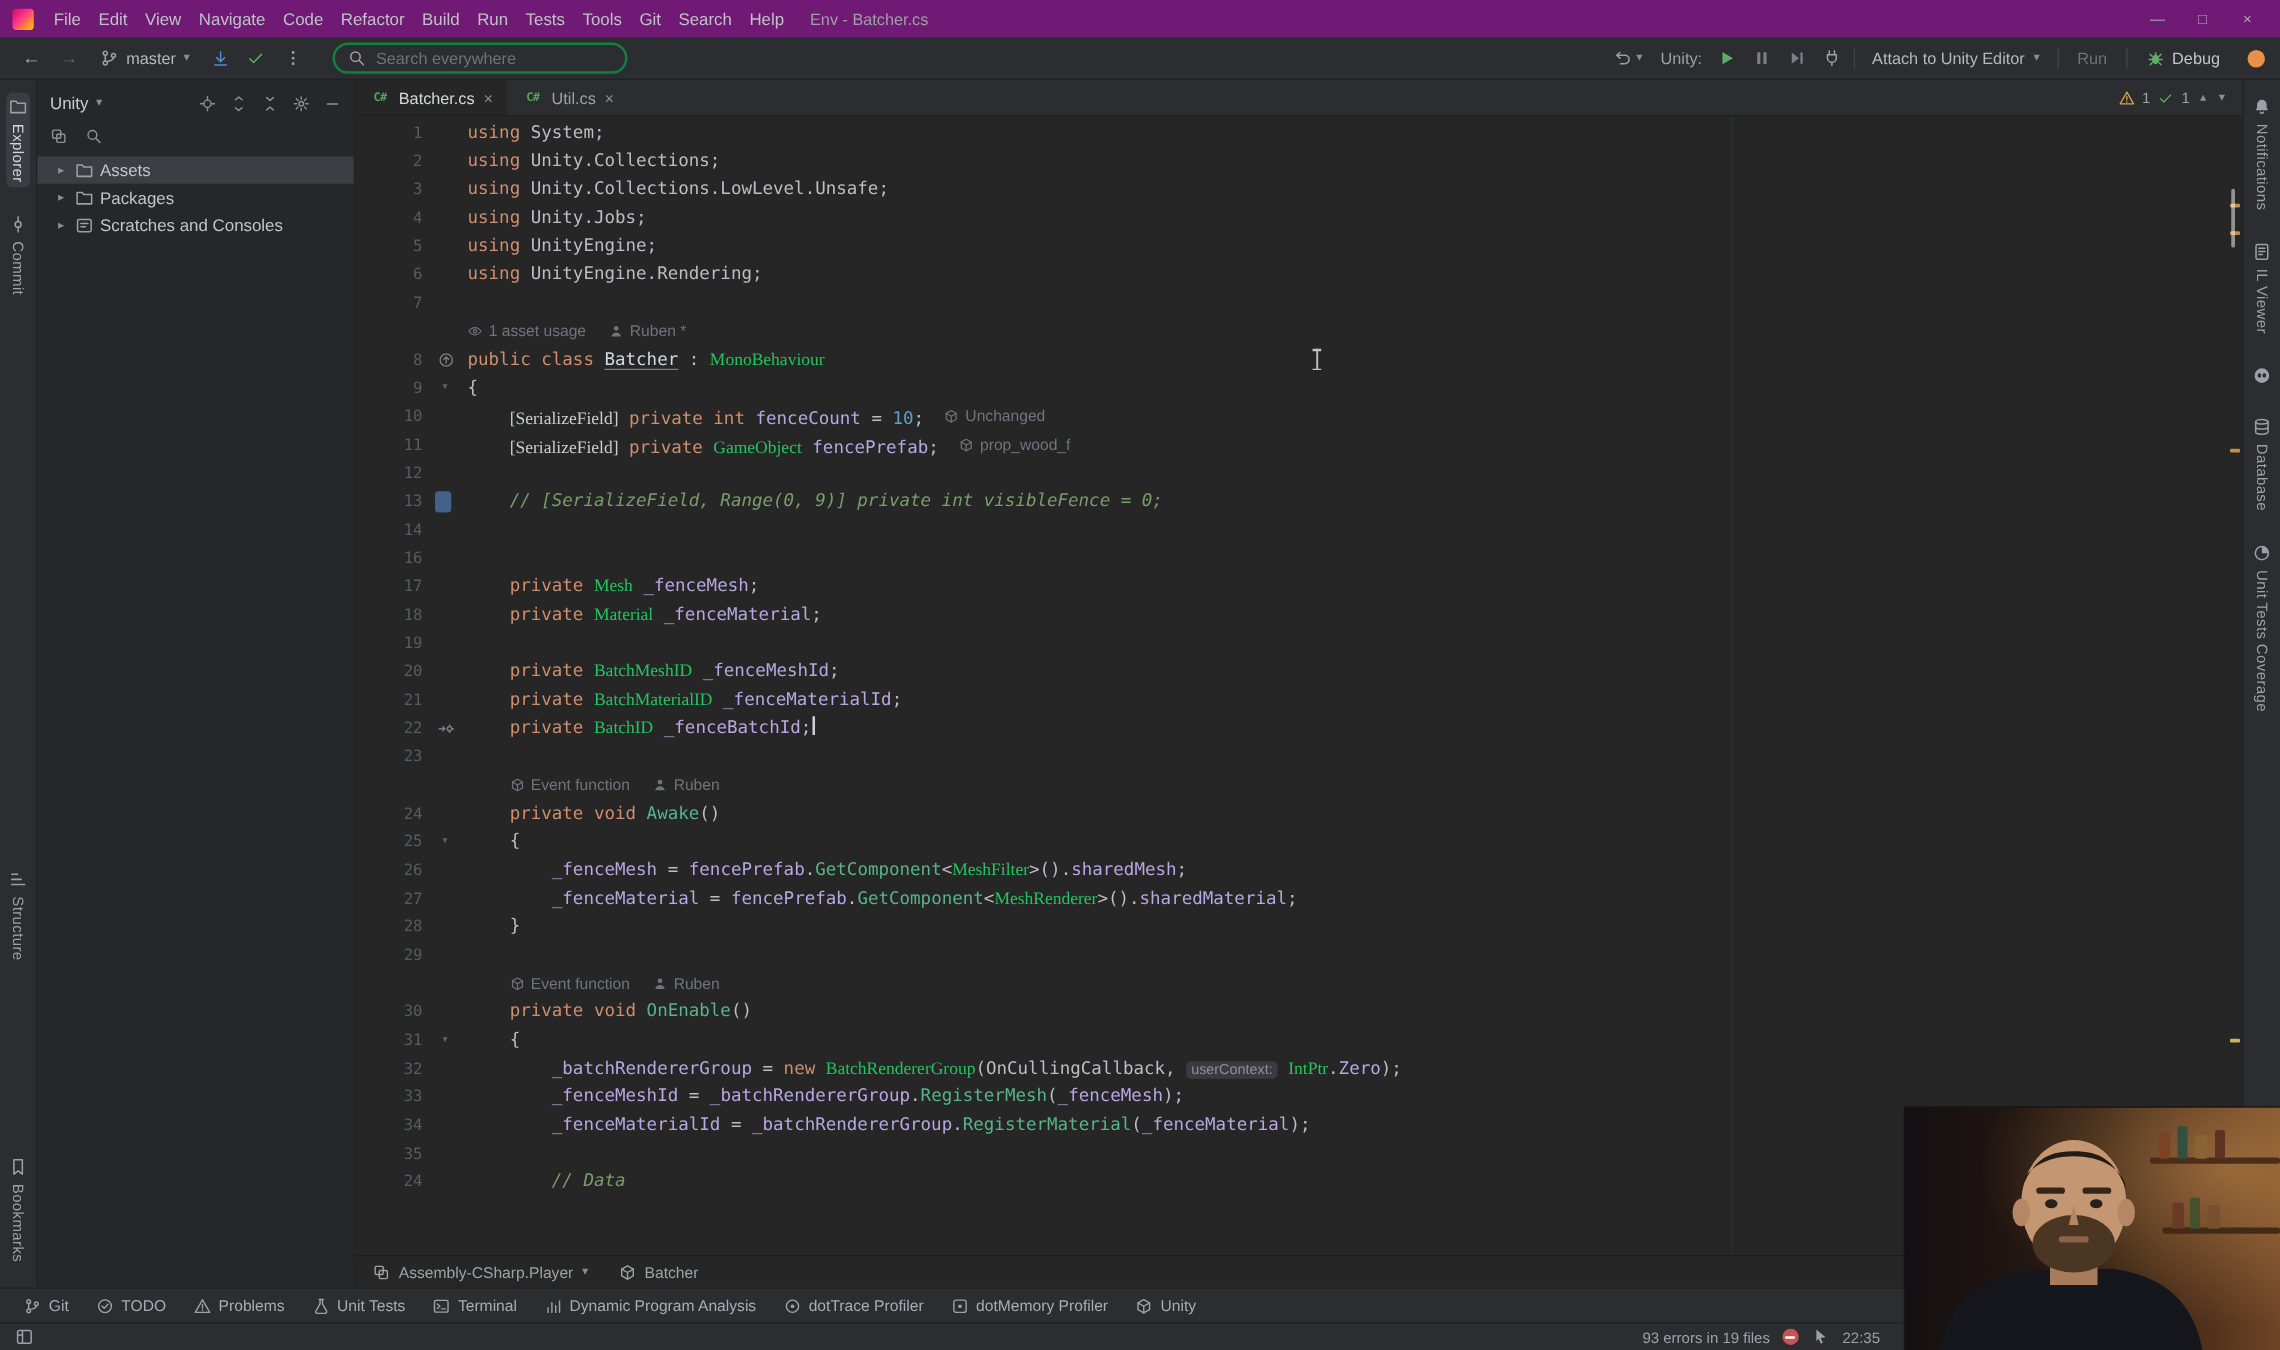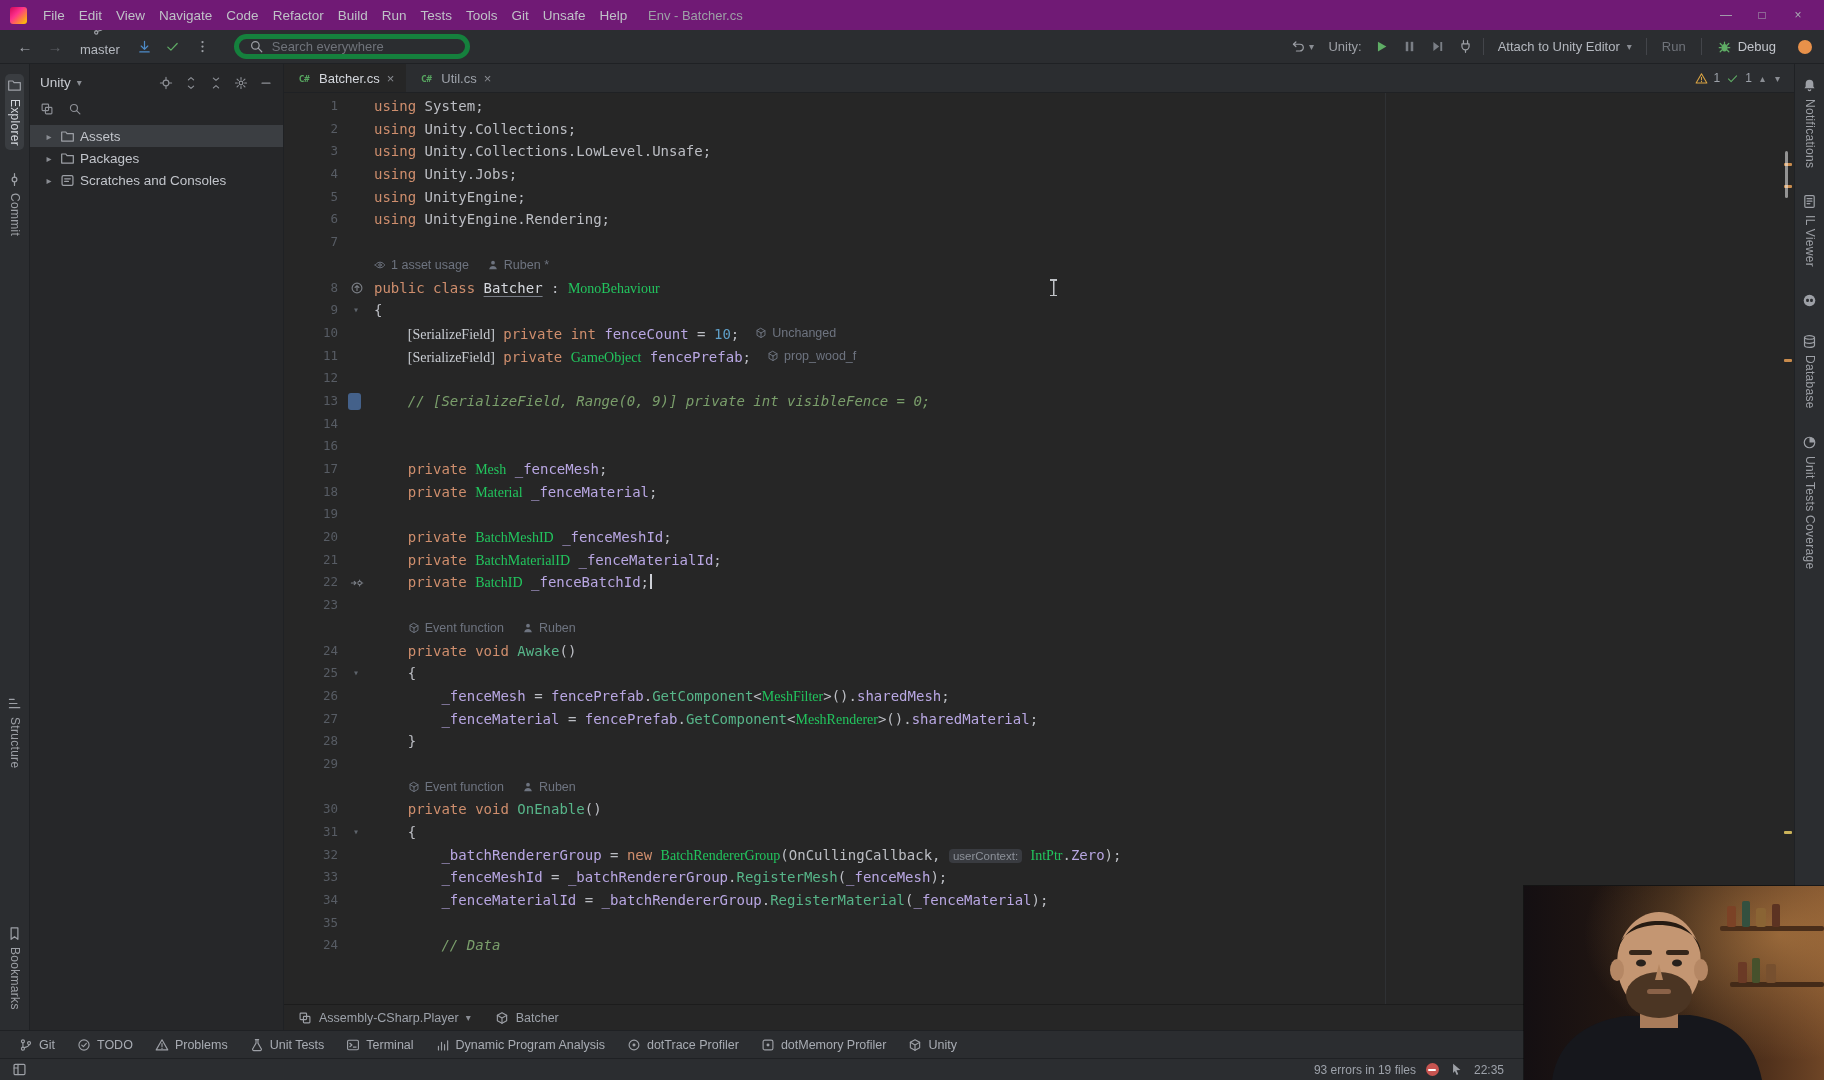--- a/index.html
+++ b/index.html
@@ -20,23 +20,23 @@
   .menus{display:flex;align-items:center;}
   .menu-item{padding:3px 7px;border-radius:4px;color:#BFC1C7;font-size:13.5px;}
   .win-title{position:absolute;left:648px;top:0;height:30px;display:flex;align-items:center;color:#9DA0A6;font-size:13px;}
   .win-controls{margin-left:auto;display:flex;}
   .wc{width:36px;height:30px;display:flex;align-items:center;justify-content:center;color:#A8ABB2;font-size:12px;}
 
   
   .toolbar{height:34px;display:flex;align-items:center;gap:4px;padding:0 12px;background:#2B2D30;border-bottom:1px solid #1F2124;flex:none;}
   .tb-btn{height:26px;min-width:26px;border-radius:4px;display:flex;align-items:center;justify-content:center;gap:3px;color:#A8ABB2;font-size:15px;}
   .tb-btn.dim{color:#5E6166;}
-  .branch{display:flex;align-items:center;gap:6px;padding:3px 8px;border-radius:4px;color:#B4B8BF;font-size:13px;flex-direction:column;}
+  .branch{display:flex;align-items:center;gap:6px;padding:3px 8px;border-radius:4px;color:#B4B8BF;font-size:13px;}
   .vcs-group,.unity-controls{display:flex;align-items:center;gap:2px;}
-  .search{display:flex;align-items:center;gap:8px;width:236px;height:25px;border:5px solid #15803d;border-radius:13px;padding:0 10px;margin-left:14px;color:#6F737A;font-size:13px;}
+  .search{display:flex;align-items:center;gap:8px;width:236px;height:25px;border:2px solid #15803d;border-radius:13px;padding:0 10px;margin-left:14px;color:#6F737A;font-size:13px;}
   .tb-right{margin-left:auto;display:flex;align-items:center;gap:7px;}
   .unity-label{color:#9DA0A6;font-size:13px;margin-left:6px;}
   .attach{display:flex;align-items:center;gap:7px;color:#B4B8BF;font-size:13px;padding:2px 4px;}
   .tb-divider{width:1px;height:17px;background:#43454A;margin:0 3px;}
   .run-btn{display:flex;align-items:center;gap:5px;color:#6F737A;font-size:13px;padding:2px 5px;}
   .debug-btn{display:flex;align-items:center;gap:6px;color:#C2C5CB;font-size:13px;padding:2px 5px;}
   .notif-dot{width:14px;height:14px;border-radius:50%;background:#E8914A;margin-left:10px;flex:none;}
 
   
   .main{flex:1;display:flex;min-height:0;}
@@ -150,21 +150,21 @@
         <button class="menu-item">Edit</button>
         <button class="menu-item">View</button>
         <button class="menu-item">Navigate</button>
         <button class="menu-item">Code</button>
         <button class="menu-item">Refactor</button>
         <button class="menu-item">Build</button>
         <button class="menu-item">Run</button>
         <button class="menu-item">Tests</button>
         <button class="menu-item">Tools</button>
         <button class="menu-item">Git</button>
-        <button class="menu-item">Unsafe</button>
+        <button class="menu-item">Search</button>
         <button class="menu-item">Help</button>
       </nav>
     <div class="win-title">Env - Batcher.cs</div>
     <div class="win-controls">
       <button class="wc">—</button>
       <button class="wc">□</button>
       <button class="wc">×</button>
     </div>
   </header>
 

